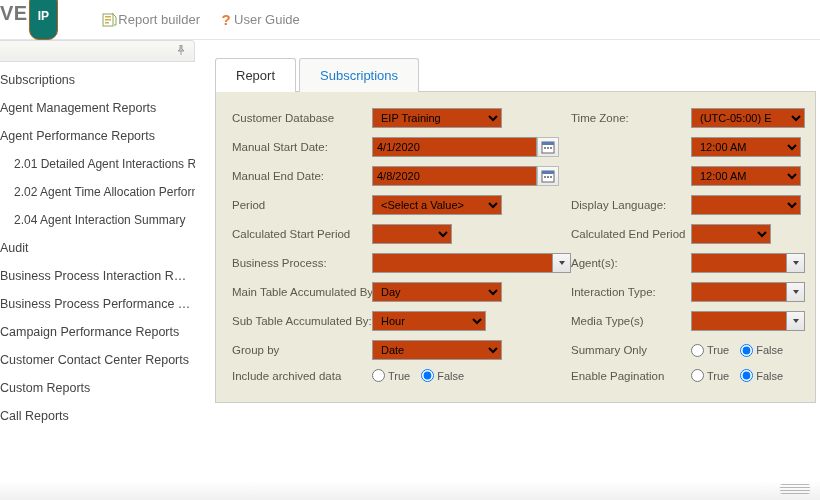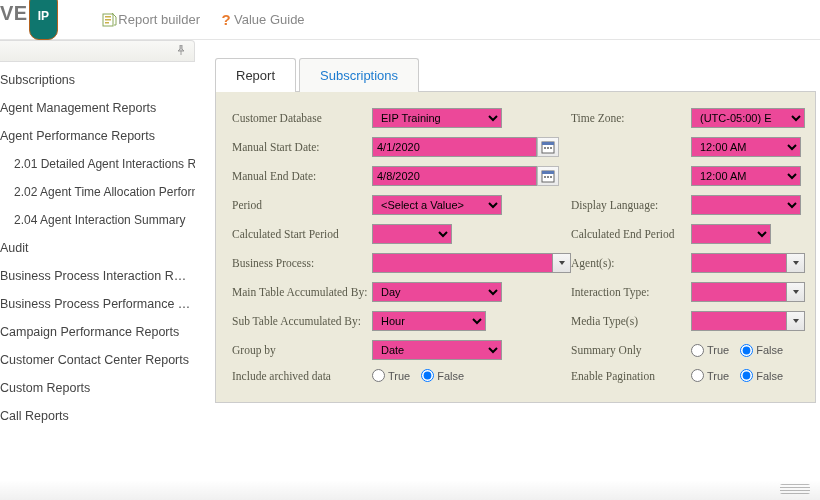--- a/index.html
+++ b/index.html
@@ -150,26 +150,26 @@
   }
 
   .form-grid {
     display: grid;
     grid-template-columns: 140px 165px 34px 120px 1fr;
     row-gap: 9px;
     align-items: center;
     font-size: 11.5px;
     color: #5a5a4a;
   }
-  .label { white-space: nowrap; font-family: Liberation Serif, serif; }
+  .label { white-space: nowrap; }
   .sel, .inp {
     font-size: 11px;
     height: 20px;
     border: 1px solid #999;
-    background: #ec4899;
+    background: #c2410c;
     padding: 1px 4px;
     width: 100%;
   }
   .sel { padding-right: 16px; appearance: auto; }
   .sel-sm { width: 110px; }
   .combo {
     display:flex;
   }
   .combo .inp { flex:1; }
   .combo .dd-btn {
@@ -232,21 +232,21 @@
           <rect x="3" y="4" width="6" height="1.5" fill="#c9b24a"></rect>
           <rect x="3" y="7" width="6" height="1.5" fill="#c9b24a"></rect>
           <rect x="3" y="10" width="4" height="1.5" fill="#c9b24a"></rect>
           <path d="M10 1 L14 5 L14 13 L12 13" fill="none" stroke="#8aa85b"></path>
         </svg>
     </span>
     <span>Report builder</span>
   </div>
   <div class="tlink">
     <span class="help-icon">?</span>
-    <span>Value Guide</span>
+    <span>User Guide</span>
   </div>
 </div>
 
 <div class="layout">
 
   <div class="sidebar">
     <div class="sidebar-head">
       <span class="pin-icon">
         <svg viewBox="0 0 10 10">
             <path d="M4 0 L6 0 L6 4 L8 6 L2 6 L4 4 Z M5 6 L5 10" stroke="#888" fill="#ccc" stroke-width="0.8"></path>

